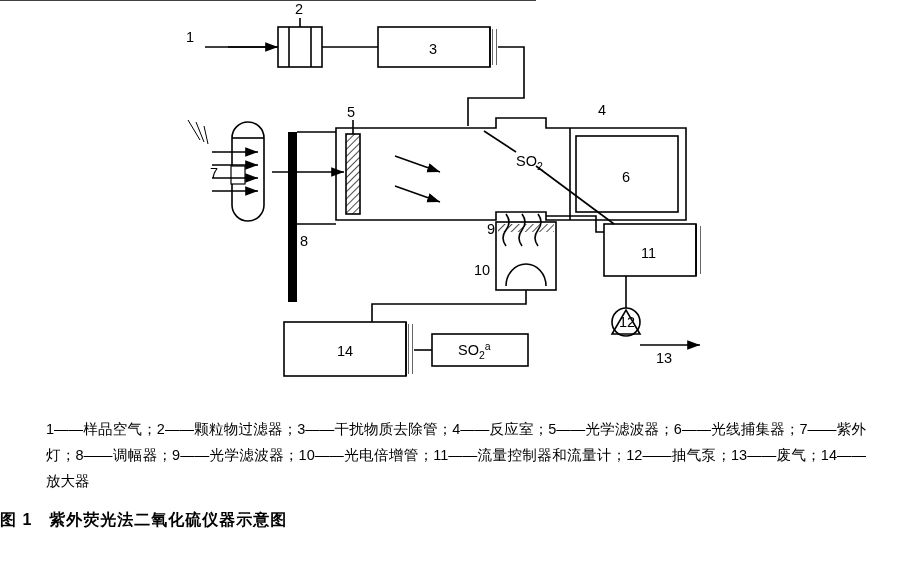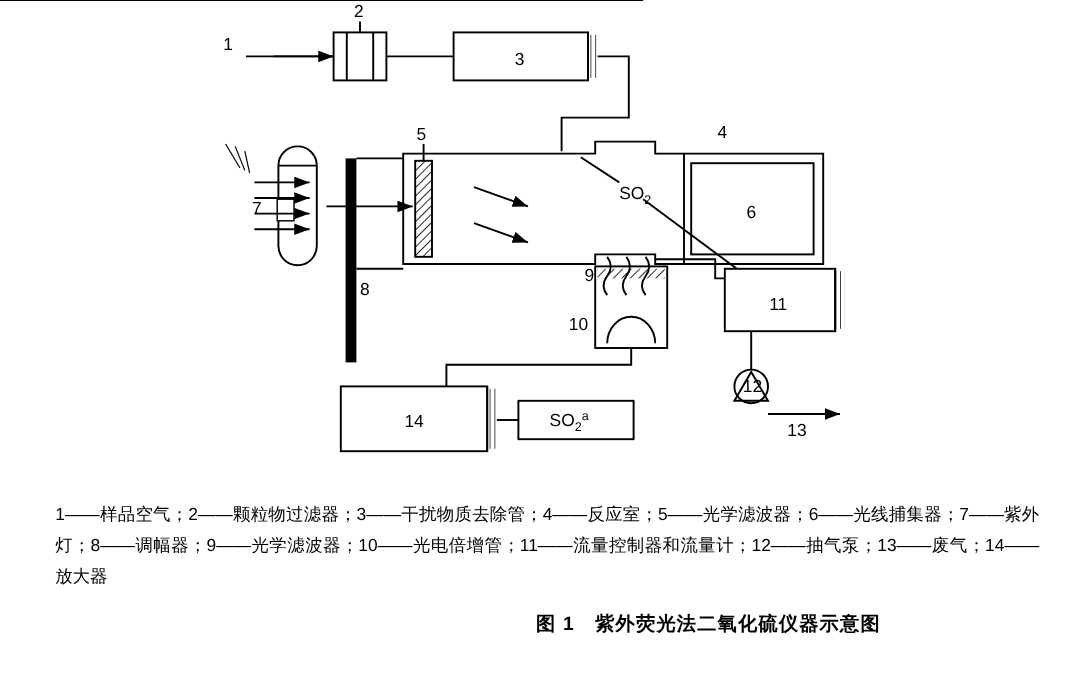--- a/index.html
+++ b/index.html
@@ -31,21 +31,21 @@
     line-height: 26px;
     color: #000;
     text-align: justify;
     margin-top: 12px;
   }
   .caption {
     position: absolute;
     left: 0;
     top: 510px;
     width: 734px;
-    text-align: right;
+    text-align: left;
     font-size: 16px;
     font-weight: bold;
     letter-spacing: 1px;
   }
   svg text {
     font-family: "Liberation Sans", sans-serif;
     fill: #000;
   }
 </style>
 </head>

